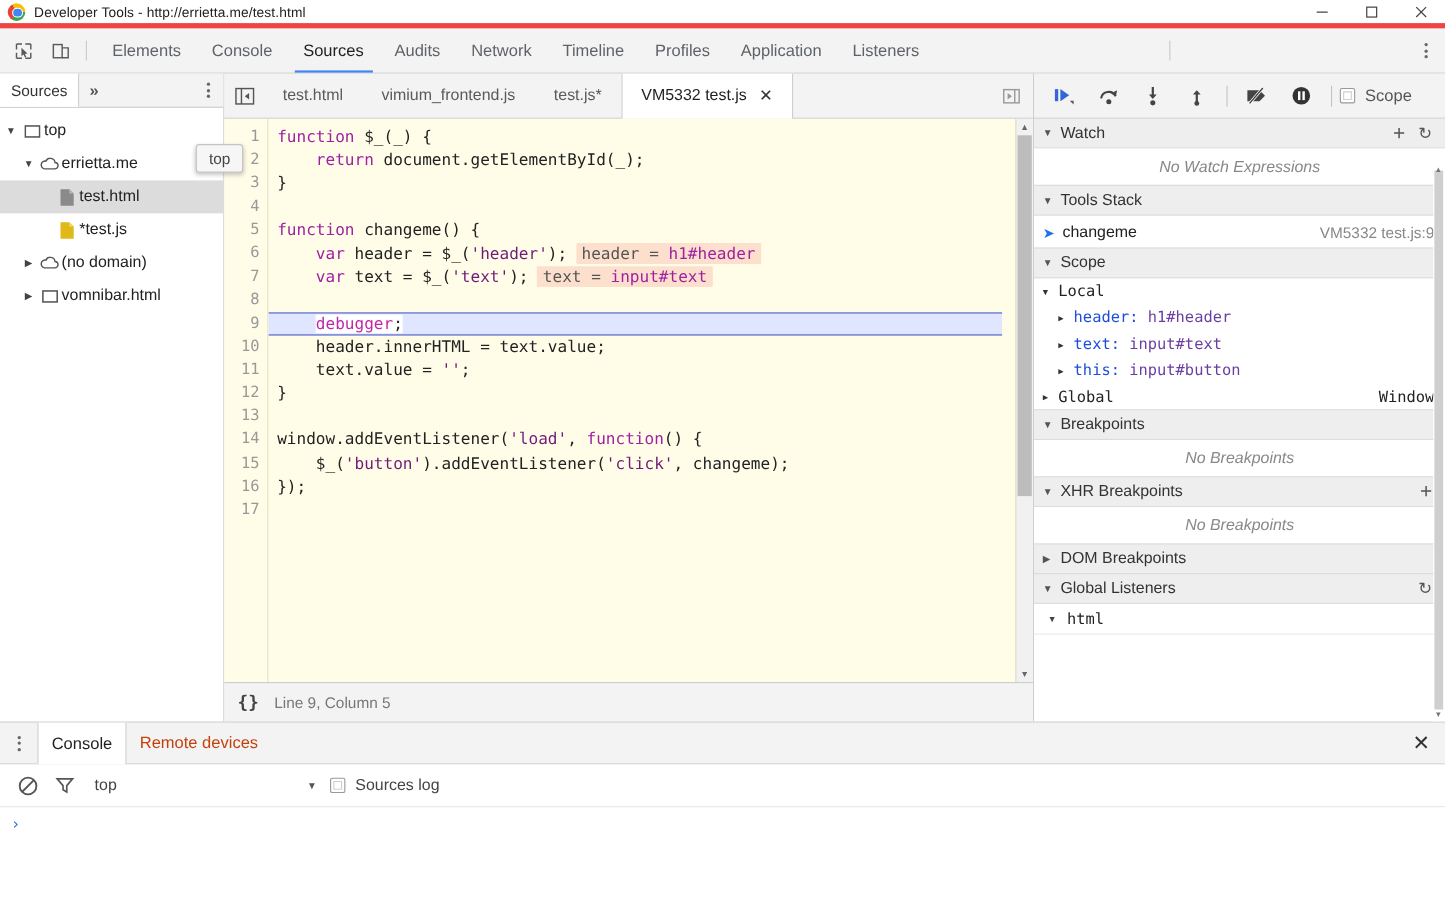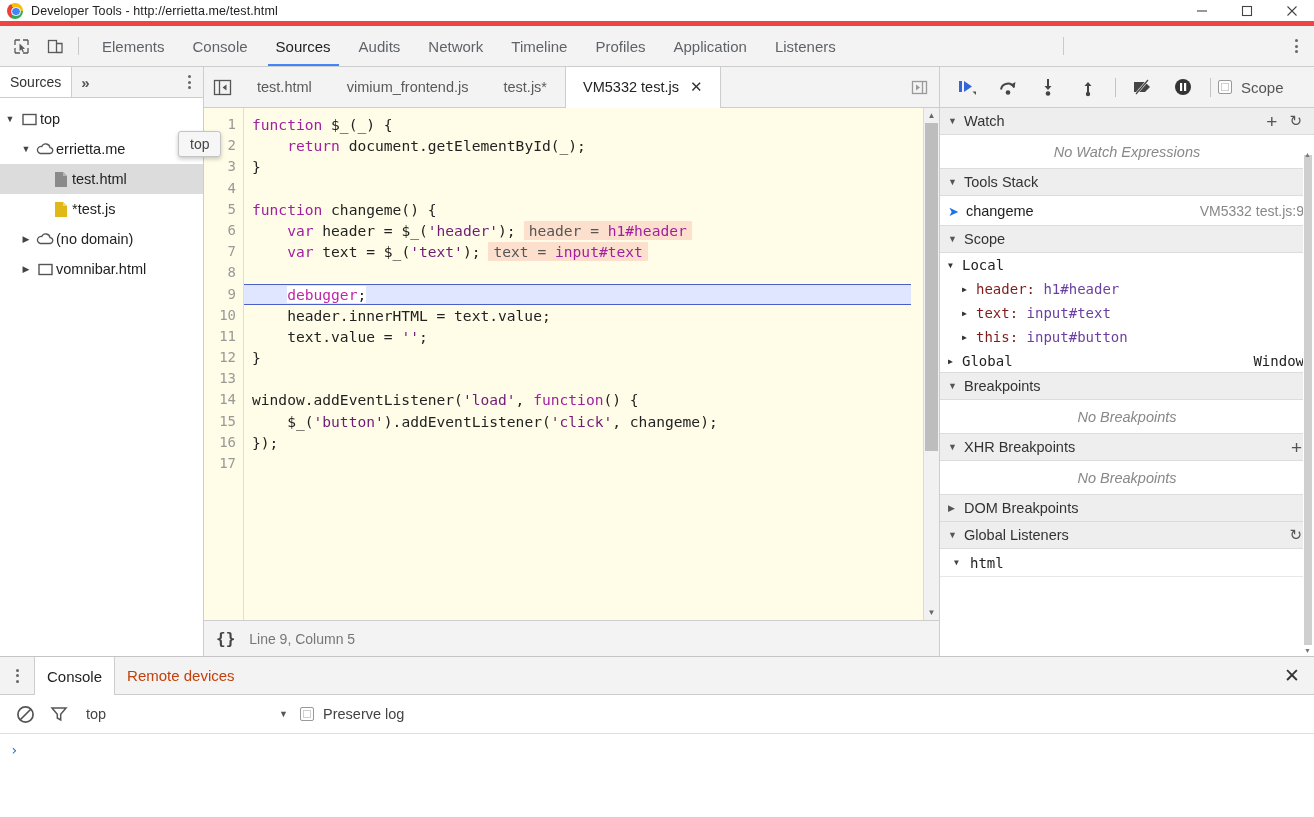--- a/index.html
+++ b/index.html
@@ -194,21 +194,21 @@
     height: 30px; display: flex; align-items: center; padding-left: 8px; font-size: 14.5px; color: #222;
   }
   .stack-arrow { color: #1a73e8; margin-right: 7px; font-size: 13px; }
   .stack-loc { margin-left: auto; padding-right: 10px; color: #888; font-size: 14px; }
   .scope-row {
     height: 24px; display: flex; align-items: center; font-family: "DejaVu Sans Mono", monospace;
     font-size: 14px; color: #222; padding-left: 8px;
   }
   .scope-row .tw { width: 14px; font-size: 8px; color: #333; display: flex; align-items: center; }
   .sc-indent { padding-left: 22px; }
-  .sc-name { color: #7f1d1d; }
+  .sc-name { color: #1d4ed8; }
   .sc-val { color: #6b3fa0; }
   .sc-right { margin-left: auto; padding-right: 10px; color: #222; }
   .listener-row {
     height: 28px; display: flex; align-items: center; padding-left: 14px;
     font-family: "DejaVu Sans Mono", monospace; font-size: 14px; color: #222;
     border-bottom: 1px solid #e8e8e8;
   }
   .listener-row .tw { width: 16px; font-size: 8px; color: #444; }
   .dbg-vscroll {
     position: absolute; right: 0; top: 41px; bottom: 0; width: 11px; background: #fff;
@@ -619,21 +619,21 @@
       <div class="ct-icon">
         <svg width="18" height="18" viewBox="0 0 18 18">
           <path d="M2 3h14l-5.3 6.2V15l-3.4-2V9.2z" fill="none" stroke="#555" stroke-width="1.5"></path>
         </svg>
       </div>
       <div class="ctx-select">
         <span>top</span>
         <span class="ctx-caret">▼</span>
       </div>
       <div class="preserve-box"></div>
-      <span class="preserve-label">Preserve log</span>
+      <span class="preserve-label">Sources log</span>
     </div>
 
     <div class="console-body">
       <span class="prompt-chevron">›</span>
     </div>
   </div>
 
   <div class="tooltip-top">top</div>
 </div>
 

